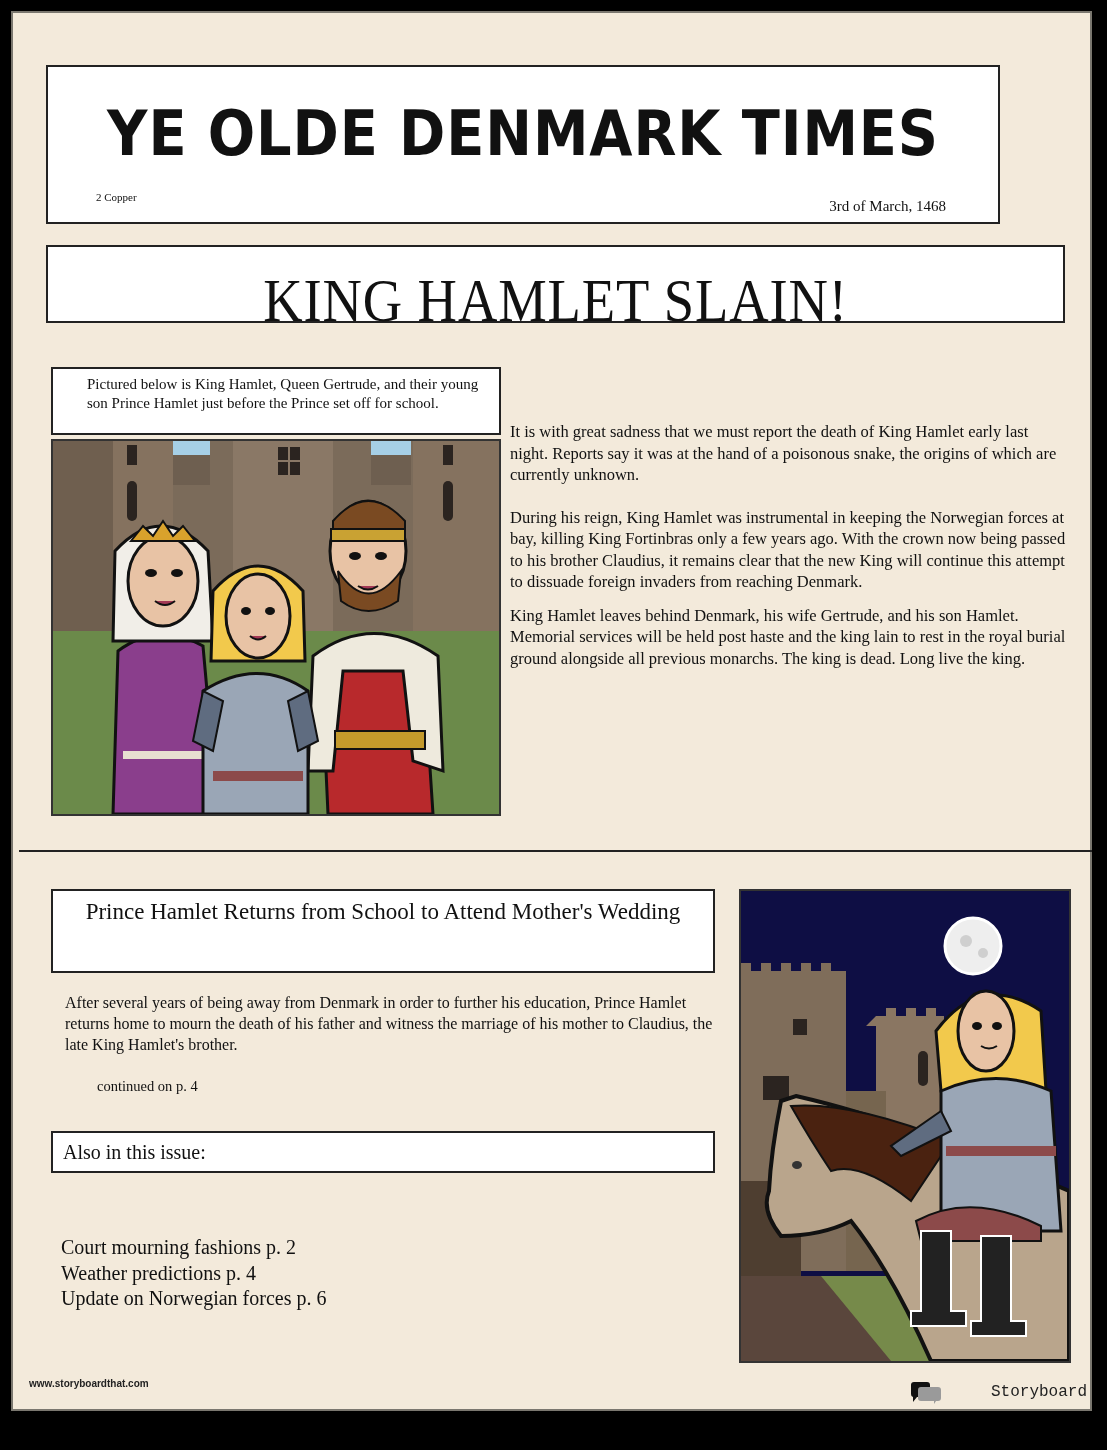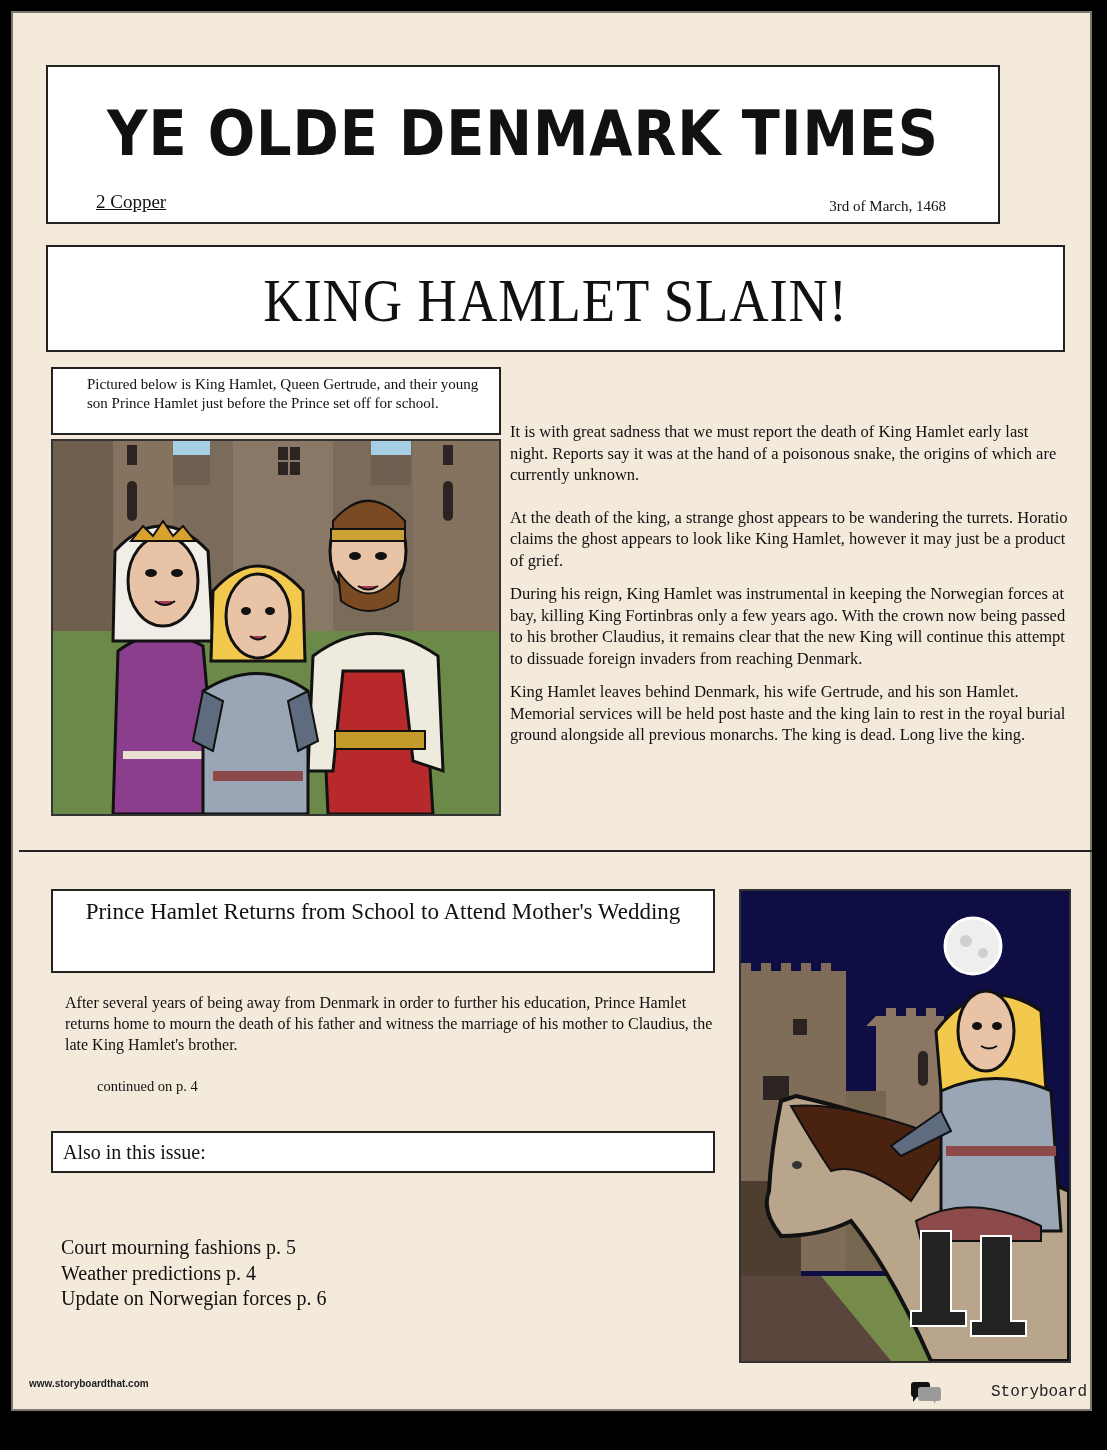--- a/index.html
+++ b/index.html
@@ -6,23 +6,23 @@
   body { width:1107px; height:1450px; background:#000; position:relative; overflow:hidden;
          font-family:"DejaVu Serif", serif; color:#111; }
   .page { position:absolute; left:11px; top:11px; width:1081px; height:1400px;
           background:#f3eadb; border:2px solid #7a776f; box-sizing:border-box; }
   .abs { position:absolute; }
   .box { position:absolute; background:#fff; border:2px solid #222; box-sizing:border-box; }
   .masthead { left:33px; top:52px; width:954px; height:159px; }
   .masthead-title { position:absolute; left:0; right:0; top:30px; text-align:center;
         font-family:"DejaVu Sans", sans-serif; font-weight:bold; font-size:62px;
         letter-spacing:1px; transform:scaleX(0.9); }
-  .price { position:absolute; left:48px; top:124px; font-size:19px; font-family:"Liberation Serif", serif;text-decoration:underline; }
+  .price { position:absolute; left:48px; top:124px; font-size:11px; font-family:"Liberation Serif", serif; }
   .date { position:absolute; right:52px; top:131px; font-size:15px; font-family:"Liberation Serif", serif; }
-  .headline-box { left:33px; top:232px; width:1019px; height:107px; }
+  .headline-box { left:33px; top:232px; width:1019px; height:78px; }
   .headline { position:absolute; left:0; right:0; top:18px; text-align:center;
         font-family:"Liberation Serif", serif; font-size:62px; letter-spacing:1px; transform:scaleX(0.88); }
   .caption-box { left:38px; top:354px; width:450px; height:68px; }
   .caption { position:absolute; left:34px; top:6px; right:10px; font-size:15px; line-height:19px;
         font-family:"Liberation Serif", serif; }
   .pic1 { left:38px; top:426px; width:450px; height:377px; border:2px solid #333; box-sizing:border-box; overflow:hidden; }
   .article { left:497px; top:408px; width:560px; font-family:"Liberation Serif", serif; font-size:16.5px; line-height:21.5px; }
   .article p { margin:0 0 12px 0; }
   .article p.gap { margin-bottom:21px; }
   .divider { left:6px; top:837px; width:1073px; height:2px; background:#222; }
@@ -112,38 +112,37 @@
       <path d="M160 150 Q205 100 250 150 L252 220 L158 220 Z" fill="#f2c94c" stroke="#111" stroke-width="3"></path>
       <ellipse cx="205" cy="175" rx="32" ry="42" fill="#e8c3a5" stroke="#111" stroke-width="3"></ellipse>
       <ellipse cx="193" cy="170" rx="5" ry="4" fill="#111"></ellipse>
         <ellipse cx="217" cy="170" rx="5" ry="4" fill="#111"></ellipse>
       <path d="M197 195 Q205 202 213 195" fill="#a43a56" stroke="#111" stroke-width="2"></path>
     </svg>
   </div>
 
   <div class="abs article">
     <p class="gap">It is with great sadness that we must report the death of King Hamlet early last night. Reports say it was at the hand of a poisonous snake, the origins of which are currently unknown.</p>
-    <p>At the death of the king, a strange ghost appears to be wandering the turrets. Horatio claims the ghost appears to look like King Hamlet, however it may just be a product of grief.</p>
     <p>During his reign, King Hamlet was instrumental in keeping the Norwegian forces at bay, killing King Fortinbras only a few years ago. With the crown now being passed to his brother Claudius, it remains clear that the new King will continue this attempt to dissuade foreign invaders from reaching Denmark.</p>
     <p>King Hamlet leaves behind Denmark, his wife Gertrude, and his son Hamlet. Memorial services will be held post haste and the king lain to rest in the royal burial ground alongside all previous monarchs. The king is dead. Long live the king.</p>
   </div>
 
   <div class="abs divider"></div>
 
   <div class="box story-box">
     <div class="story-title">Prince Hamlet Returns from School to Attend Mother's Wedding</div>
   </div>
   <div class="abs story-body">After several years of being away from Denmark in order to further his education, Prince Hamlet returns home to mourn the death of his father and witness the marriage of his mother to Claudius, the late King Hamlet's brother.</div>
   <div class="abs continued">continued on p. 4</div>
 
   <div class="box also-box">
     <div class="also-label">Also in this issue:</div>
   </div>
   <div class="abs also-list">
-    <div>Court mourning fashions p. 5</div>
+    <div>Court mourning fashions p. 2</div>
     <div>Weather predictions p. 4</div>
     <div>Update on Norwegian forces p. 6</div>
   </div>
 
   <div class="abs pic2">
     <svg width="328" height="470" viewBox="0 0 328 470">
       <rect width="328" height="470" fill="#0e0e44"></rect>
       <circle cx="232" cy="55" r="28" fill="#eeeeee" stroke="#fff" stroke-width="3"></circle>
       <circle cx="225" cy="50" r="6" fill="#cfcfcf"></circle>
         <circle cx="242" cy="62" r="5" fill="#cfcfcf"></circle>

